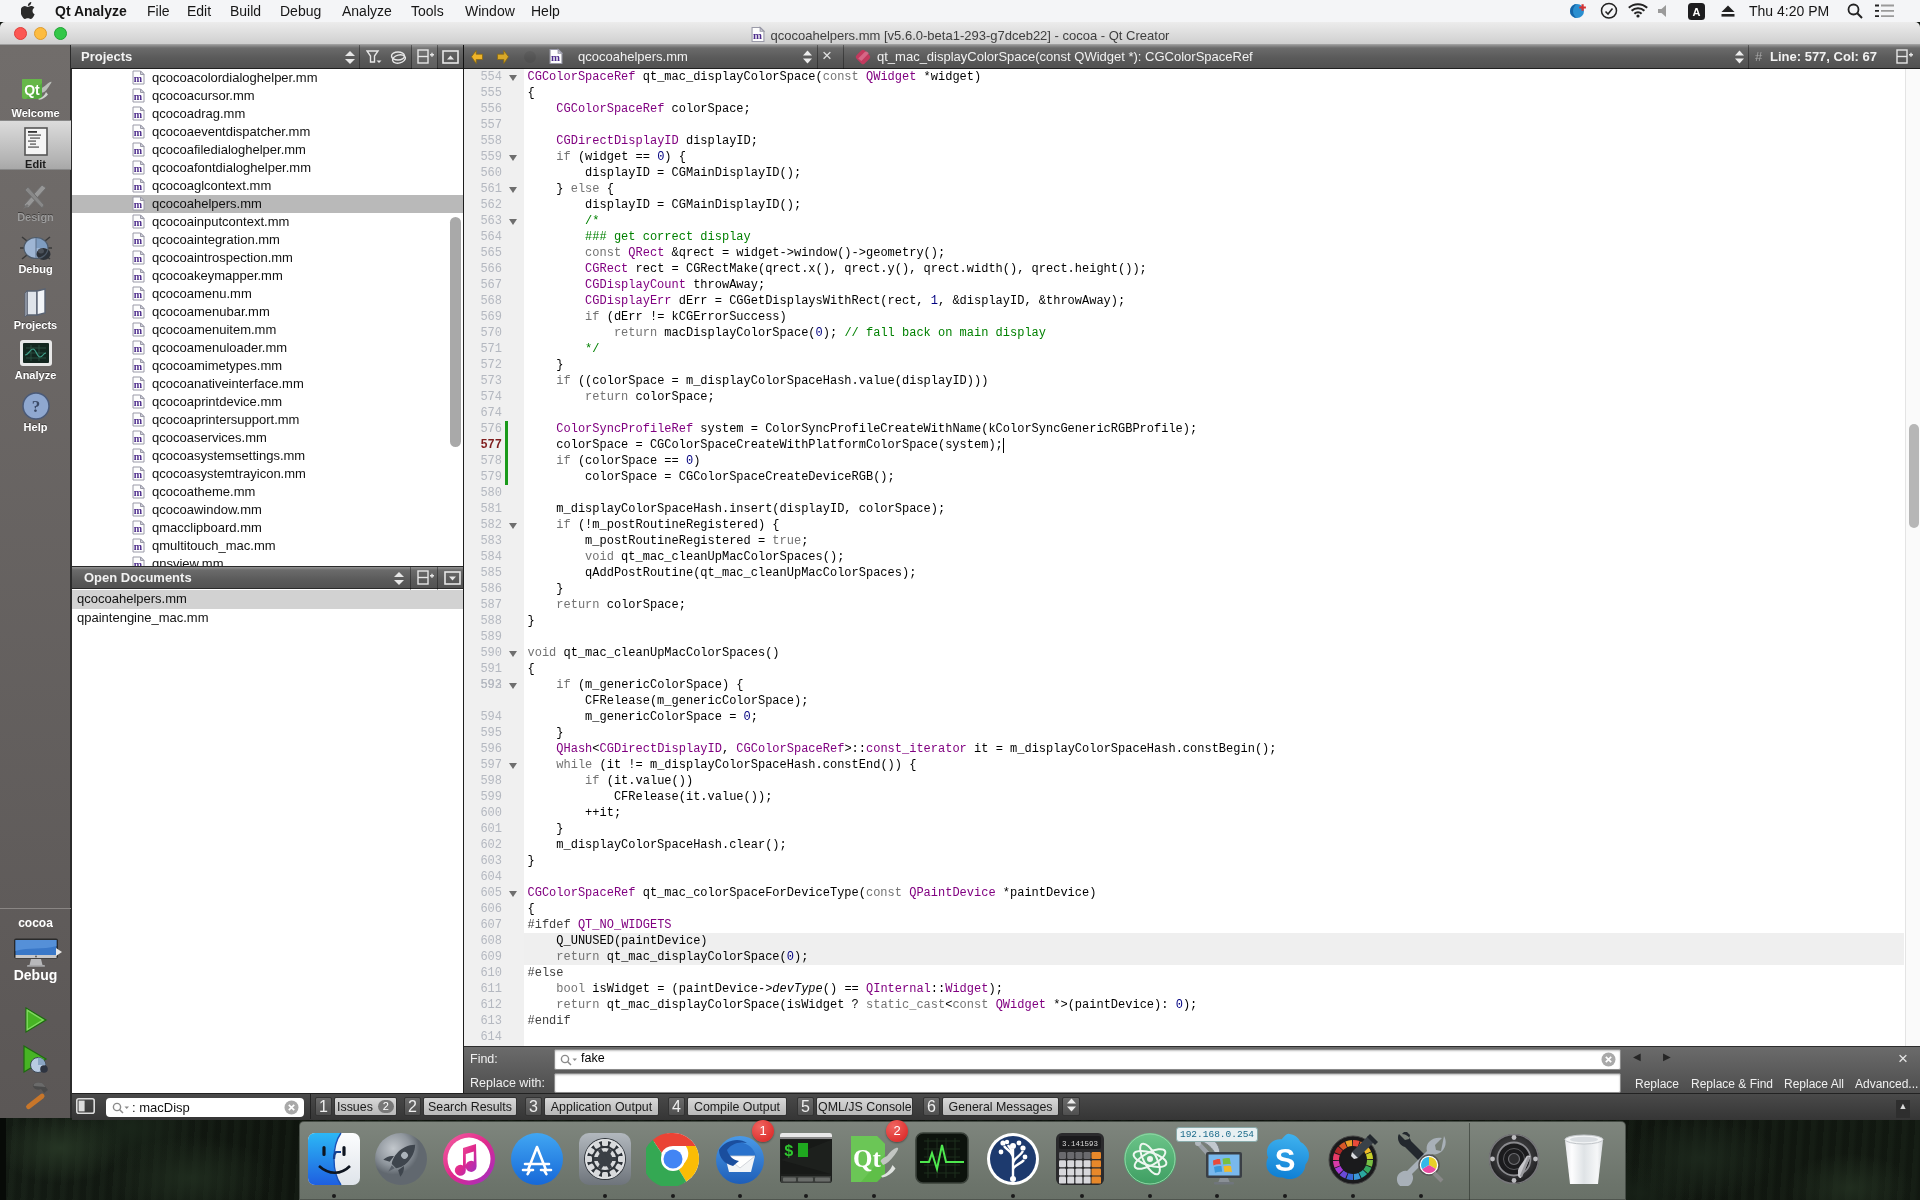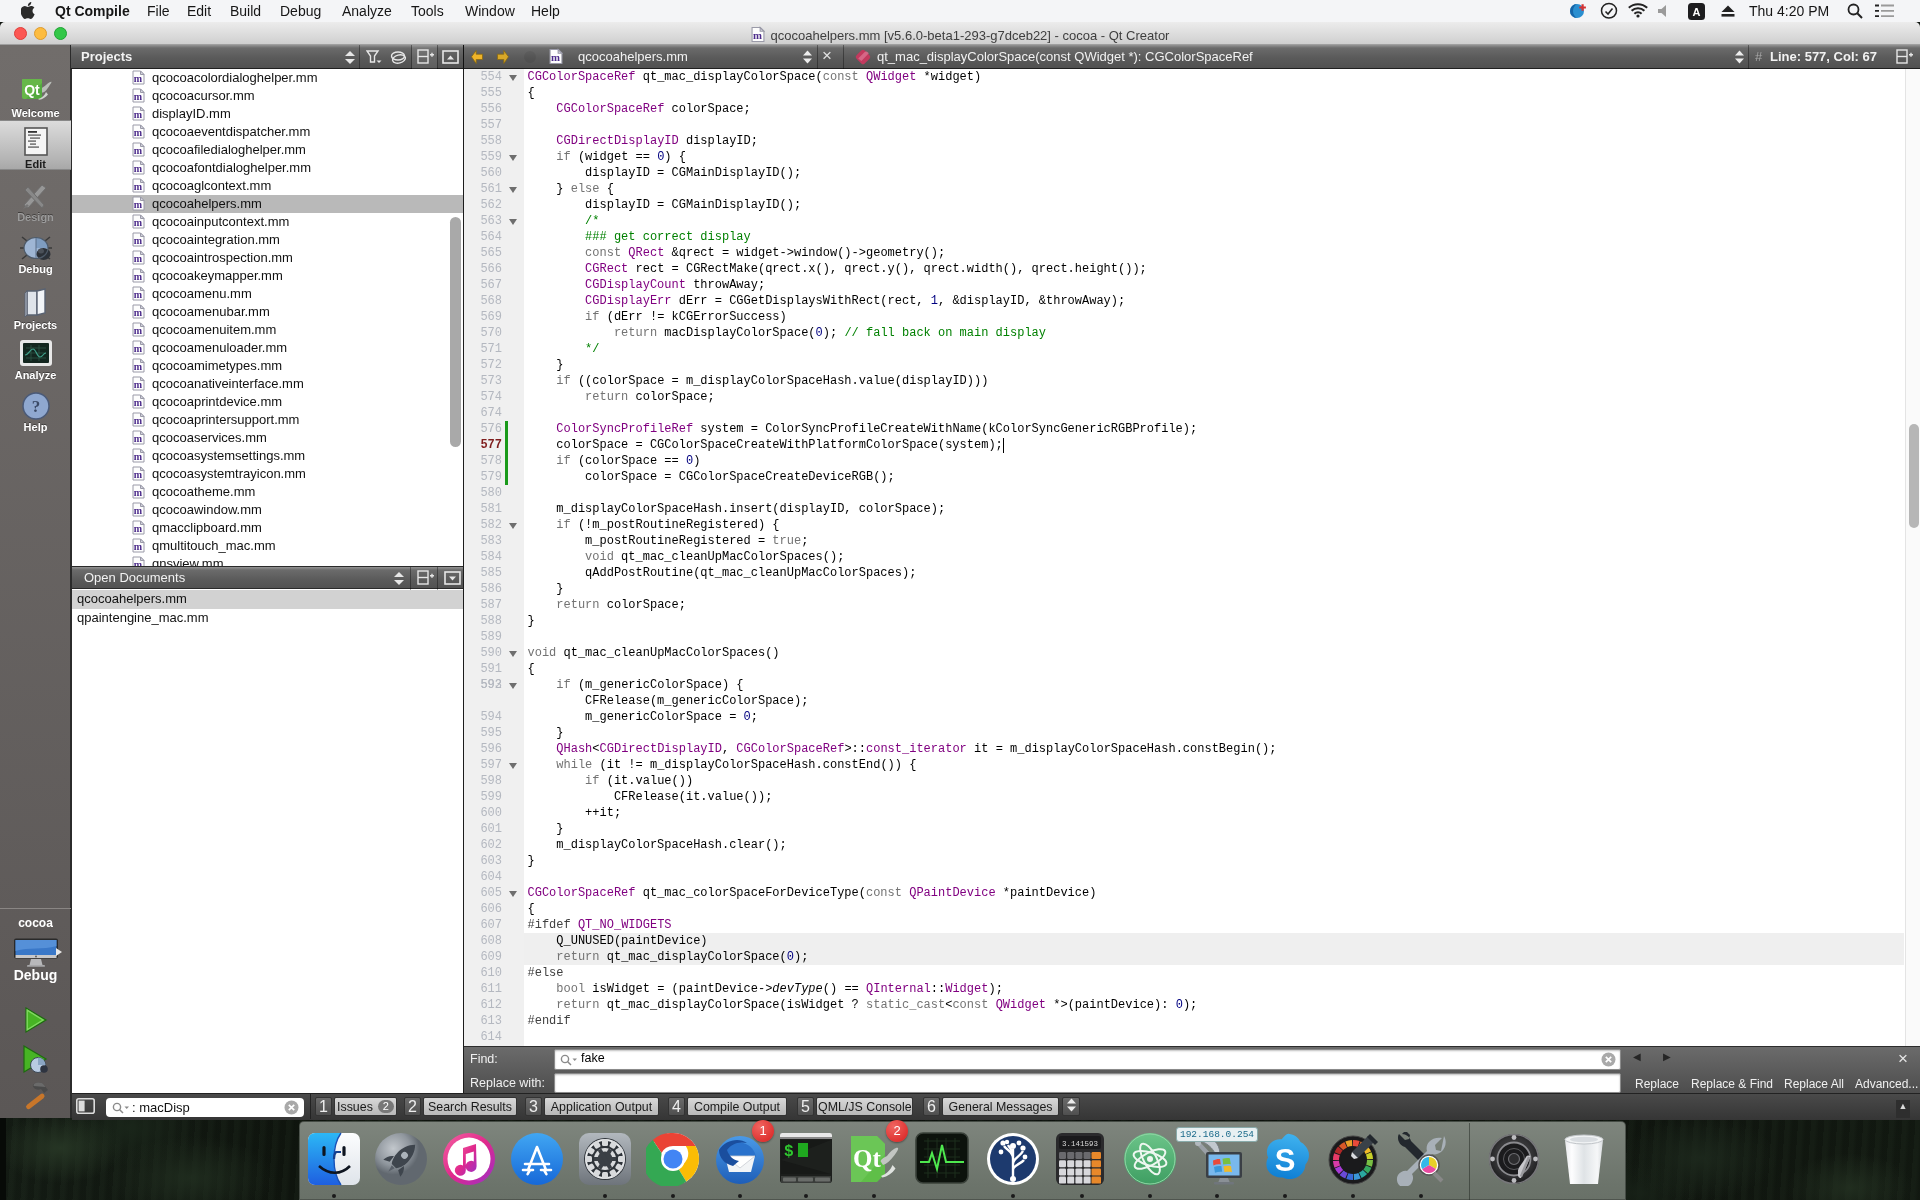--- a/index.html
+++ b/index.html
@@ -66,21 +66,21 @@
 .dlabel{position:absolute;top:5px;width:82px;height:15px;background:#e8f0f2;border:1px solid #8aa;border-radius:3px;font-family:"Liberation Mono",monospace;font-size:9.5px;color:#1a6a8a;text-align:center;line-height:13px}
 #dsep{position:absolute;left:1469px;top:1123px;width:1px;height:77px;background:rgba(30,35,30,0.5)}
 </style></head>
 <body>
 <div id="root">
 <div id="desktop"></div>
 <div id="menubar">
       <div class="mi" style="left:21px;top:2px"><svg width="14" height="17" viewBox="0 0 14 17">
           <path d="M11.5 9.1c0-2.2 1.8-3.2 1.9-3.3-1-1.5-2.6-1.7-3.2-1.7-1.4-.1-2.7.8-3.4.8-.7 0-1.8-.8-2.9-.8C2.4 4.2 1 5 .3 6.3c-1.5 2.6-.4 6.4 1.1 8.5.7 1 1.5 2.2 2.6 2.1 1.1 0 1.5-.7 2.8-.7s1.7.7 2.9.7c1.2 0 2-1 2.7-2.1.8-1.2 1.2-2.4 1.2-2.5-.1 0-2.1-.8-2.1-3.2zM9.4 2.8c.6-.7 1-1.7.9-2.8-.9 0-1.9.6-2.5 1.3-.6.6-1 1.6-.9 2.6 1 .1 1.9-.5 2.5-1.1z" fill="#2b2b2b"></path>
         </svg></div>
-      <div class="mi" style="left:55px;font-weight:bold">Qt Compile</div>
+      <div class="mi" style="left:55px;font-weight:bold">Qt Analyze</div>
       <div class="mi" style="left:147px">File</div>
       <div class="mi" style="left:187px">Edit</div>
       <div class="mi" style="left:230px">Build</div>
       <div class="mi" style="left:280px">Debug</div>
       <div class="mi" style="left:342px">Analyze</div>
       <div class="mi" style="left:411px">Tools</div>
       <div class="mi" style="left:465px">Window</div>
       <div class="mi" style="left:531px">Help</div>
       <div class="mi" style="left:1569px;top:2px"><svg width="18" height="18" viewBox="0 0 18 18">
           <circle cx="8" cy="9" r="7" fill="#2a8fd0"></circle>
@@ -322,21 +322,21 @@
           <text x="6" y="12" font-family="Liberation Serif" font-size="10" font-weight="bold" fill="#4b2a8a" text-anchor="middle">m</text>
         </svg>
         <span>qcocoacursor.mm</span>
       </div>
       <div class="trow" style="top:36px">
         <svg class="mic" width="13" height="15" viewBox="0 0 13 15">
           <path d="M1 1h7.5L12 4.5V14H1z" fill="#fdfdfd" stroke="#9a9aa8" stroke-width="1"></path>
           <path d="M8.5 1 12 4.5H8.5z" fill="#d8d8e2" stroke="#9a9aa8" stroke-width="1"></path>
           <text x="6" y="12" font-family="Liberation Serif" font-size="10" font-weight="bold" fill="#4b2a8a" text-anchor="middle">m</text>
         </svg>
-        <span>displayID.mm</span>
+        <span>qcocoadrag.mm</span>
       </div>
       <div class="trow" style="top:54px">
         <svg class="mic" width="13" height="15" viewBox="0 0 13 15">
           <path d="M1 1h7.5L12 4.5V14H1z" fill="#fdfdfd" stroke="#9a9aa8" stroke-width="1"></path>
           <path d="M8.5 1 12 4.5H8.5z" fill="#d8d8e2" stroke="#9a9aa8" stroke-width="1"></path>
           <text x="6" y="12" font-family="Liberation Serif" font-size="10" font-weight="bold" fill="#4b2a8a" text-anchor="middle">m</text>
         </svg>
         <span>qcocoaeventdispatcher.mm</span>
       </div>
       <div class="trow" style="top:72px">
@@ -527,21 +527,21 @@
         <svg class="mic" width="13" height="15" viewBox="0 0 13 15">
           <path d="M1 1h7.5L12 4.5V14H1z" fill="#fdfdfd" stroke="#9a9aa8" stroke-width="1"></path>
           <path d="M8.5 1 12 4.5H8.5z" fill="#d8d8e2" stroke="#9a9aa8" stroke-width="1"></path>
           <text x="6" y="12" font-family="Liberation Serif" font-size="10" font-weight="bold" fill="#4b2a8a" text-anchor="middle">m</text>
         </svg>
         <span>qnsview.mm</span>
       </div>
       <div id="ptscroll"></div>
     </div>
 <div id="odhead">
-      <div class="tbtext" style="left:12px;top:3px;font-weight:normal">Open Documents</div>
+      <div class="tbtext" style="left:12px;top:3px;font-weight:bold">Open Documents</div>
       <div class="tico" style="left:322px;top:4px"><svg width="10" height="13" viewBox="0 0 10 13">
           <path d="M5 0 10 5H0z" fill="#e6e6e6"></path>
           <path d="M5 13 0 8h10z" fill="#e6e6e6"></path>
         </svg></div>
       <div class="tsep" style="left:338px;height:23px"></div>
       <div class="tico" style="left:345px;top:3px"><svg width="17" height="15" viewBox="0 0 17 15">
           <rect x="1" y="1" width="10" height="13" fill="none" stroke="#e6e6e6" stroke-width="1.4"></rect>
           <line x1="1" y1="7.5" x2="11" y2="7.5" stroke="#e6e6e6" stroke-width="1.4"></line>
           <path d="M13 5.8h4M15 3.8v4" stroke="#e6e6e6" stroke-width="1.4" fill="none"></path>
         </svg></div>

